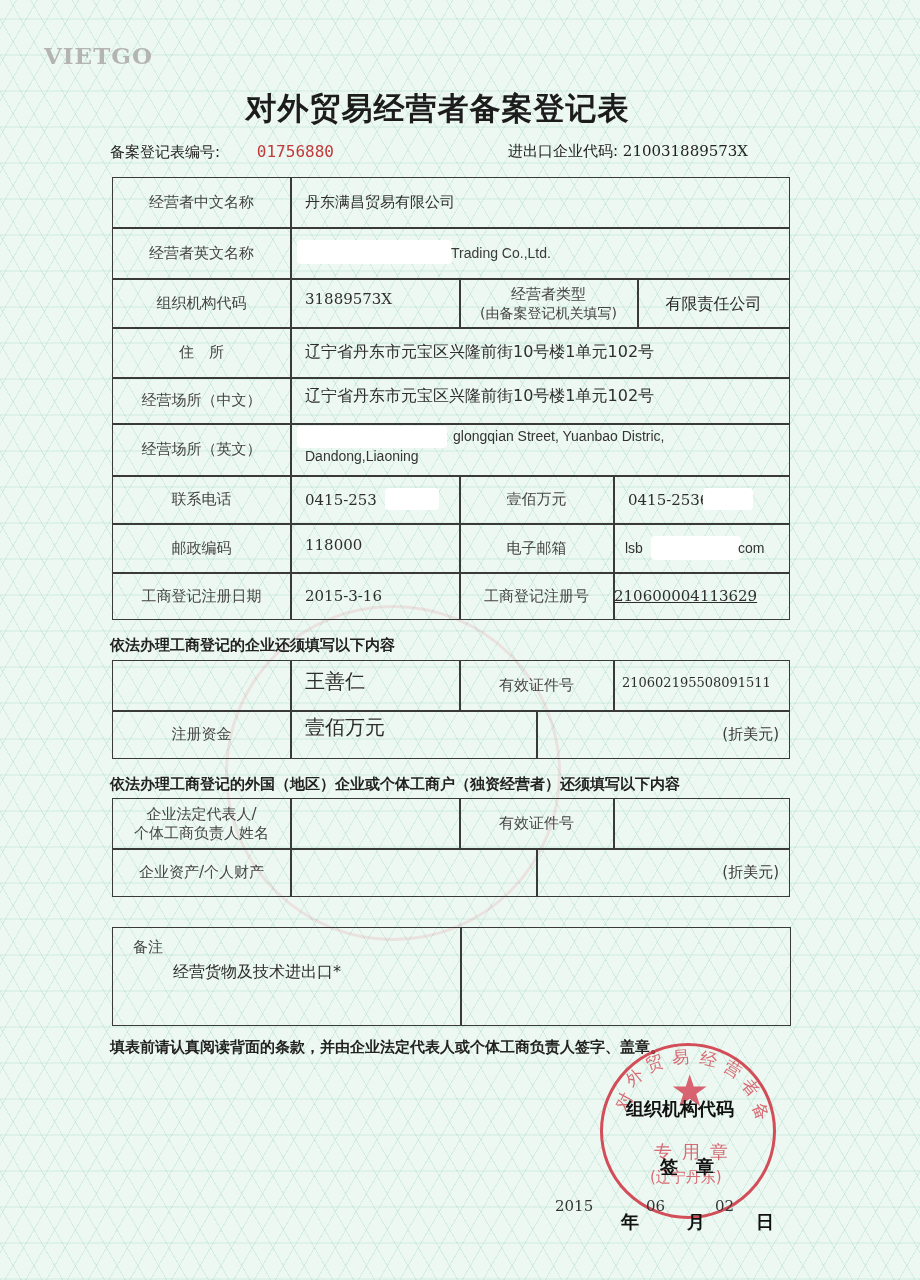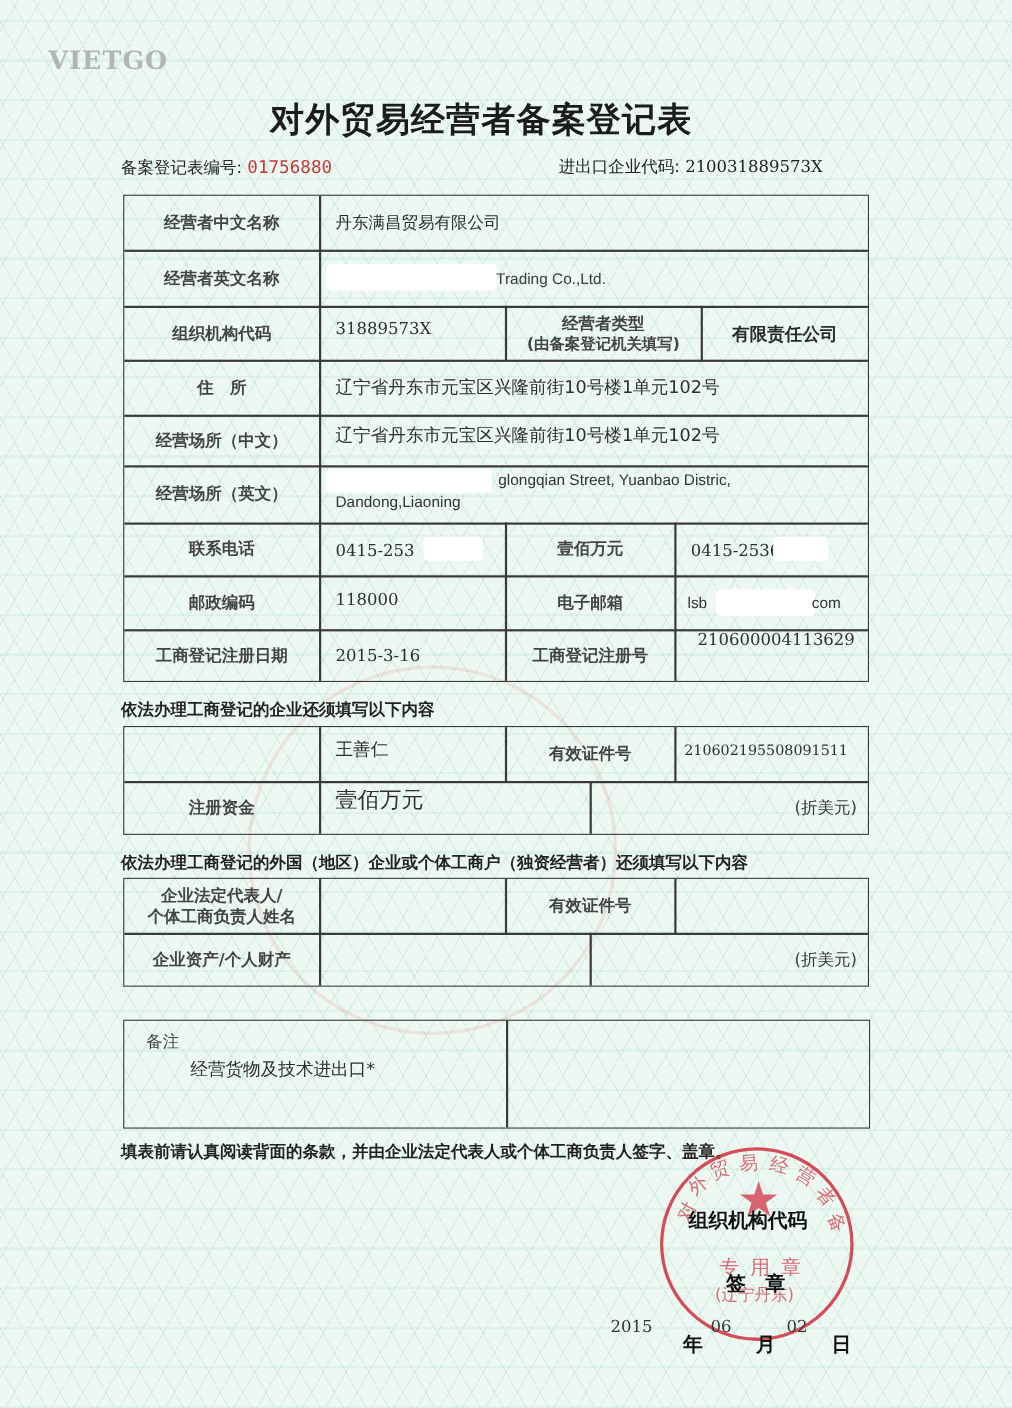--- a/index.html
+++ b/index.html
@@ -18,29 +18,29 @@
       left: 44px; top: 42px; font-family: "DejaVu Serif", "Liberation Serif", serif;
       font-weight: bold; font-size: 23px; color: #b4b4b4; letter-spacing: 1px;
     }
     .title {
       left: 0; width: 875px; top: 88px; text-align: center;
       font-size: 31px; font-weight: bold; color: #1c1c1c; letter-spacing: 1px;
     }
     .meta-row { top: 142px; font-size: 15px; color: #222; }
     .meta-left { left: 110px; }
     .meta-right { left: 508px; }
-    .red-num { color: #c03a3a; font-family: "DejaVu Sans Mono", "Liberation Mono", monospace; font-size: 16px; }
+    .red-num { color: #c03a3a; font-family: "DejaVu Sans Mono", "Liberation Mono", monospace; font-size: 16px; margin-left: 32px; }
     .mono { font-family: "DejaVu Serif", "Liberation Serif", serif; }
 
     .grid { position: absolute; border: 1.5px solid #3a3a3a; box-sizing: border-box; }
     .cell {
       position: absolute; box-sizing: border-box; display: flex; align-items: center;
       font-size: 15px; color: #3a3a3a;
     }
-    .lbl { justify-content: center; text-align: right; color: #444; font-size: 15px; line-height: 19px; font-weight: bold; }
+    .lbl { justify-content: center; text-align: right; color: #444; font-size: 15px; line-height: 19px; }
     .val { padding-left: 14px; color: #2e2e2e; }
     .hline { position: absolute; height: 1.5px; background: #3a3a3a; }
     .vline { position: absolute; width: 1.5px; background: #3a3a3a; }
     .redact { position: absolute; background: #ffffff; border-radius: 4px; }
     .section-head { position: absolute; left: 110px; font-size: 15px; font-weight: bold; color: #222; }
     .note-foot { position: absolute; left: 110px; top: 1038px; font-size: 15px; color: #222; font-weight: bold; }
 
     .seal-main {
       position: absolute; left: 600px; top: 1043px; width: 176px; height: 176px;
       border: 3px solid rgba(205,40,55,0.82); border-radius: 50%; box-sizing: border-box;
@@ -127,32 +127,32 @@
   <div class="cell lbl" style="left:0; top:346px; width:177px; height:48px;">邮政编码</div>
   <div class="cell val mono" style="left:178px; top:346px; width:168px; height:42px;">118000</div>
   <div class="cell lbl" style="left:347px; top:346px; width:153px; height:48px;">电子邮箱</div>
   <div class="abs" style="left:512px; top:362px; font-size:14px; font-family:'Liberation Sans', sans-serif; color:#333;">lsb</div>
   <div class="redact" style="left:538px; top:358px; width:90px; height:24px;"></div>
   <div class="abs" style="left:625px; top:362px; font-size:14px; font-family:'Liberation Sans', sans-serif; color:#333;">com</div>
 
   <div class="cell lbl" style="left:0; top:395px; width:177px; height:46px;">工商登记注册日期</div>
   <div class="cell val mono" style="left:178px; top:395px; width:168px; height:46px;">2015-3-16</div>
   <div class="cell lbl" style="left:347px; top:395px; width:153px; height:46px;">工商登记注册号</div>
-  <div class="cell val mono" style="left:501px; top:380px; width:175px; height:46px; padding-left:20px;">210600004113629</div>
+  <div class="cell val mono" style="left:501px; top:395px; width:175px; height:46px; padding-left:0;text-decoration:underline;">210600004113629</div>
 </div>
 
 <div class="section-head" style="top:636px;">依法办理工商登记的企业还须填写以下内容</div>
 <div class="grid" style="left:112px; top:660px; width:678px; height:99px;">
   <div class="hline" style="left:0; top:49px; width:676px;"></div>
   <div class="vline" style="left:177px; top:0; height:97px;"></div>
   <div class="vline" style="left:346px; top:0; height:50px;"></div>
   <div class="vline" style="left:500px; top:0; height:50px;"></div>
   <div class="vline" style="left:423px; top:49px; height:48px;"></div>
 
-  <div class="cell val" style="left:178px; top:0; width:168px; height:40px; font-size:16px;">王善仁</div>
+  <div class="cell val" style="left:178px; top:0; width:168px; height:40px; font-size:20px;">王善仁</div>
   <div class="cell lbl" style="left:347px; top:0; width:153px; height:49px;">有效证件号</div>
   <div class="cell val mono" style="left:501px; top:0; width:175px; height:42px; font-size:13px; padding-left:8px;">210602195508091511</div>
 
   <div class="cell lbl" style="left:0; top:50px; width:177px; height:47px;">注册资金</div>
   <div class="cell val" style="left:178px; top:50px; width:245px; height:32px; font-size:20px;">壹佰万元</div>
   <div class="cell" style="left:424px; top:50px; width:252px; height:47px; justify-content:flex-end; padding-right:10px;">(折美元)</div>
 </div>
 
 <div class="section-head" style="top:775px;">依法办理工商登记的外国（地区）企业或个体工商户（独资经营者）还须填写以下内容</div>
 <div class="grid" style="left:112px; top:798px; width:678px; height:99px;">

